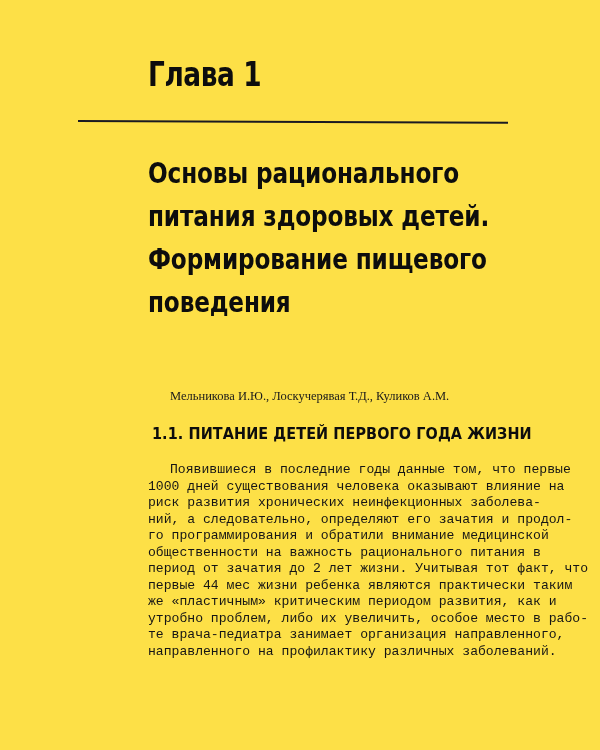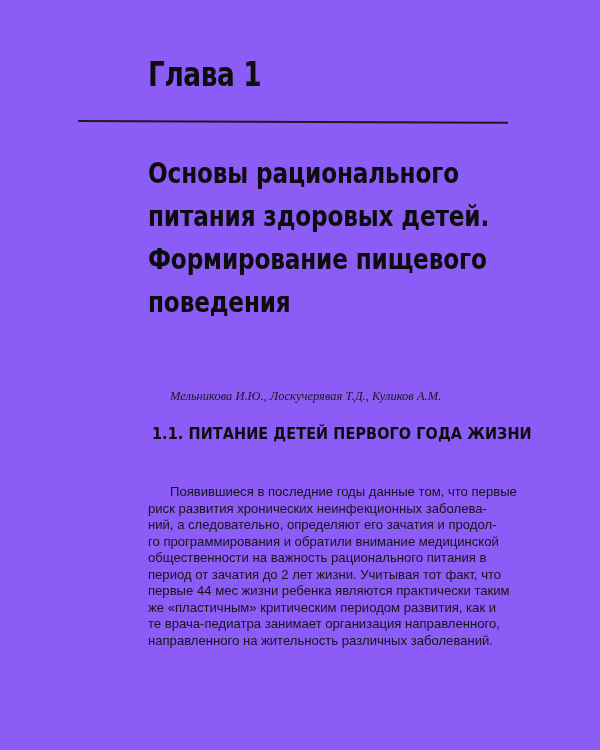--- a/index.html
+++ b/index.html
@@ -12,21 +12,21 @@
     height: 750px;
     overflow: hidden;
     font-family: "Liberation Serif", "DejaVu Serif", serif;
     color: #111111;
     position: relative;
   }
 
   #page {
     position: absolute;
     inset: 0;
-    background: #8b5cf6;
+    background: #fde047;
   }
 
   
   .chapter-label {
     position: absolute;
     left: 148px;
     top: 56px;
     font-family: "DejaVu Sans", "Liberation Sans", sans-serif;
     font-weight: bold;
     font-size: 33px;
@@ -67,21 +67,20 @@
   }
   .chapter-title .tline { display: block; white-space: nowrap; }
 
   
   .authors {
     position: absolute;
     left: 170px;
     top: 388px;
     width: 330px;
     font-family: "Liberation Serif", "DejaVu Serif", serif;
-    font-style: italic;
     font-size: 12.5px;
     line-height: 16px;
     color: #1a1a1a;
     white-space: nowrap;
   }
 
   
   .section-heading {
     position: absolute;
     left: 152px;
@@ -95,23 +94,23 @@
     color: #0d0d0d;
     transform: scaleX(0.93);
     transform-origin: left top;
     white-space: nowrap;
   }
 
   
   .body-text {
     position: absolute;
     left: 148px;
-    top: 484px;
+    top: 462px;
     width: 342px;
-    font-family: Liberation Sans, sans-serif;
+    font-family: Liberation Mono, monospace;
     font-size: 13.1px;
     line-height: 16.55px;
     color: #151515;
     text-align: justify;
   }
   .body-text .bline {
     display: block;
     white-space: nowrap;
   }
   .indent { display: inline-block; width: 22px; }
@@ -131,24 +130,26 @@
     <span class="tline">Формирование пищевого</span>
     <span class="tline">поведения</span>
   </div>
 
   <div class="authors">Мельникова И.Ю., Лоскучерявая Т.Д., Куликов А.М.</div>
 
   <div class="section-heading">1.1. ПИТАНИЕ ДЕТЕЙ ПЕРВОГО ГОДА ЖИЗНИ</div>
 
   <div class="body-text">
     <span class="bline"><span class="indent"></span><span>Появившиеся в последние годы данные том, что первые</span></span>
+    <span class="bline">1000 дней существования человека оказывают влияние на</span>
     <span class="bline">риск развития хронических неинфекционных заболева-</span>
     <span class="bline">ний, а следовательно, определяют его зачатия и продол-</span>
     <span class="bline">го программирования и обратили внимание медицинской</span>
     <span class="bline">общественности на важность рационального питания в</span>
     <span class="bline">период от зачатия до 2 лет жизни. Учитывая тот факт, что</span>
     <span class="bline">первые 44 мес жизни ребенка являются практически таким</span>
     <span class="bline">же «пластичным» критическим периодом развития, как и</span>
+    <span class="bline">утробно проблем, либо их увеличить, особое место в рабо-</span>
     <span class="bline">те врача-педиатра занимает организация направленного,</span>
-    <span class="bline">направленного на жительность различных заболеваний.</span>
+    <span class="bline">направленного на профилактику различных заболеваний.</span>
   </div>
 
 </div>
 
 </body></html>

